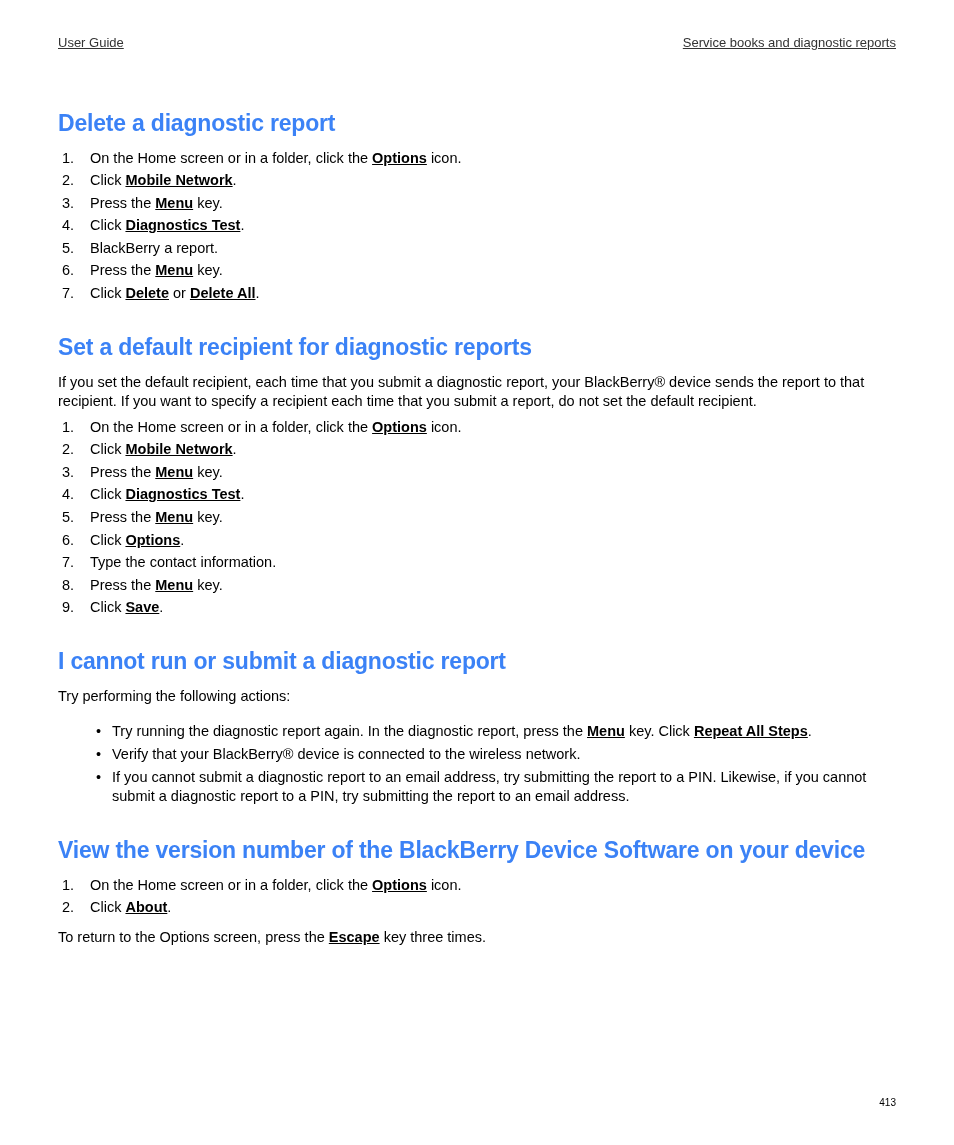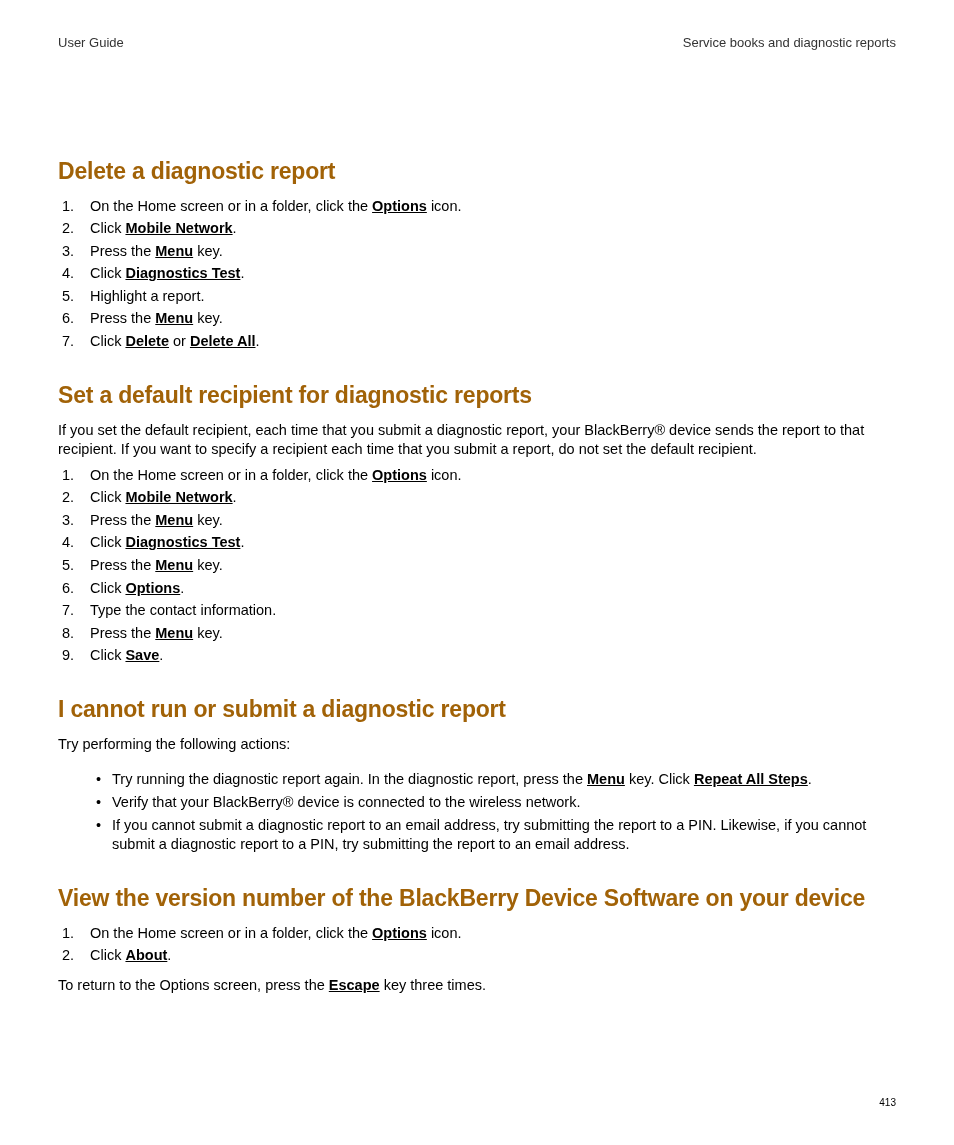--- a/index.html
+++ b/index.html
@@ -12,28 +12,29 @@
       position: relative;
       padding: 34px 58px 40px 58px;
       font-size: 14.5px;
       line-height: 1.35;
     }
     .header {
       display: flex;
       justify-content: space-between;
       font-size: 13px;
       color: #333;
-      margin-bottom: 104px;
+      margin-bottom: 56px;
+      text-decoration: underline;
     }
     h2 {
       font-size: 23px;
       font-weight: 700;
       margin-top: 8px;
       margin-bottom: 10px;
-      color: #a16207;
+      color: #3b82f6;
       letter-spacing: -0.2px;
     }
     ol {
       list-style: none;
       counter-reset: step;
       padding-left: 32px;
       margin-bottom: 28px;
     }
     ol > li {
       counter-increment: step;
@@ -86,21 +87,21 @@
   <span>User Guide</span>
   <span>Service books and diagnostic reports</span>
 </div>
 
 <h2>Delete a diagnostic report</h2>
 <ol>
     <li><span>On the Home screen or in a folder, click the </span><strong>Options</strong><span> icon.</span></li>
     <li><span>Click </span><strong>Mobile Network</strong><span>.</span></li>
     <li><span>Press the </span><strong>Menu</strong><span> key.</span></li>
     <li><span>Click </span><strong>Diagnostics Test</strong><span>.</span></li>
-    <li><span>Highlight a report.</span></li>
+    <li><span>BlackBerry a report.</span></li>
     <li><span>Press the </span><strong>Menu</strong><span> key.</span></li>
     <li><span>Click </span><strong>Delete</strong><span> or </span><strong>Delete All</strong><span>.</span></li>
   </ol>
 
 <h2>Set a default recipient for diagnostic reports</h2>
 <p class="intro">If you set the default recipient, each time that you submit a diagnostic report, your BlackBerry® device sends the report to that recipient. If you want to specify a recipient each time that you submit a report, do not set the default recipient.</p>
 <ol>
     <li><span>On the Home screen or in a folder, click the </span><strong>Options</strong><span> icon.</span></li>
     <li><span>Click </span><strong>Mobile Network</strong><span>.</span></li>
     <li><span>Press the </span><strong>Menu</strong><span> key.</span></li>

